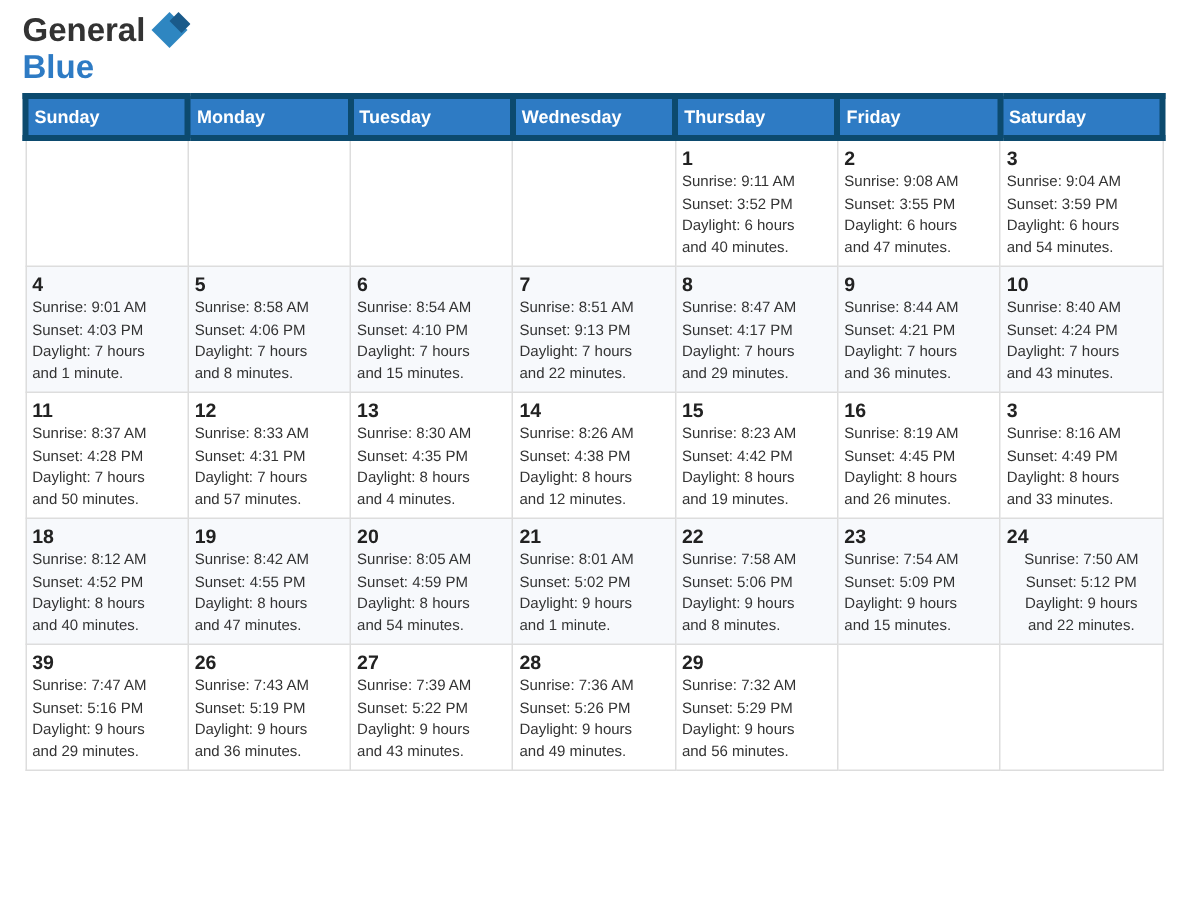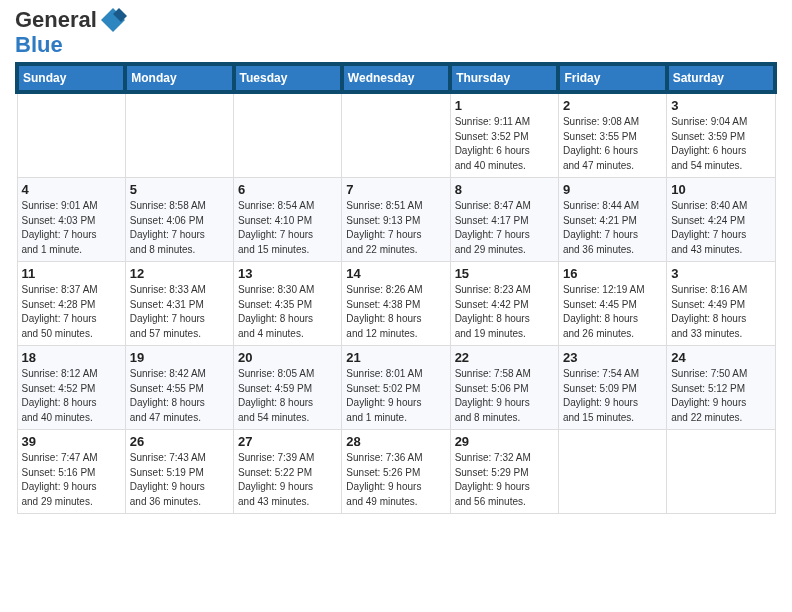--- a/index.html
+++ b/index.html
@@ -239,21 +239,21 @@
           </td>
           <td>
             <span class="day-num">15</span>
             <div class="day-info" style="white-space: pre-line;">Sunrise: 8:23 AM
 Sunset: 4:42 PM
 Daylight: 8 hours
 and 19 minutes.</div>
           </td>
           <td>
             <span class="day-num">16</span>
-            <div class="day-info" style="white-space: pre-line;">Sunrise: 12:19 AM
+            <div class="day-info" style="white-space: pre-line;">Sunrise: 8:19 AM
 Sunset: 4:45 PM
 Daylight: 8 hours
 and 26 minutes.</div>
           </td>
           <td>
             <span class="day-num">3</span>
             <div class="day-info" style="white-space: pre-line;">Sunrise: 8:16 AM
 Sunset: 4:49 PM
 Daylight: 8 hours
 and 33 minutes.</div>
@@ -297,21 +297,21 @@
           </td>
           <td>
             <span class="day-num">23</span>
             <div class="day-info" style="white-space: pre-line;">Sunrise: 7:54 AM
 Sunset: 5:09 PM
 Daylight: 9 hours
 and 15 minutes.</div>
           </td>
           <td>
             <span class="day-num">24</span>
-            <div class="day-info" style="white-space: pre-line;">Sunrise: 7:50 AM
+            <div class="day-info" style="white-space: pre-line; text-align: center;">Sunrise: 7:50 AM
 Sunset: 5:12 PM
 Daylight: 9 hours
 and 22 minutes.</div>
           </td>
         </tr>
         <tr>
           <td>
             <span class="day-num">39</span>
             <div class="day-info" style="white-space: pre-line;">Sunrise: 7:47 AM
 Sunset: 5:16 PM

